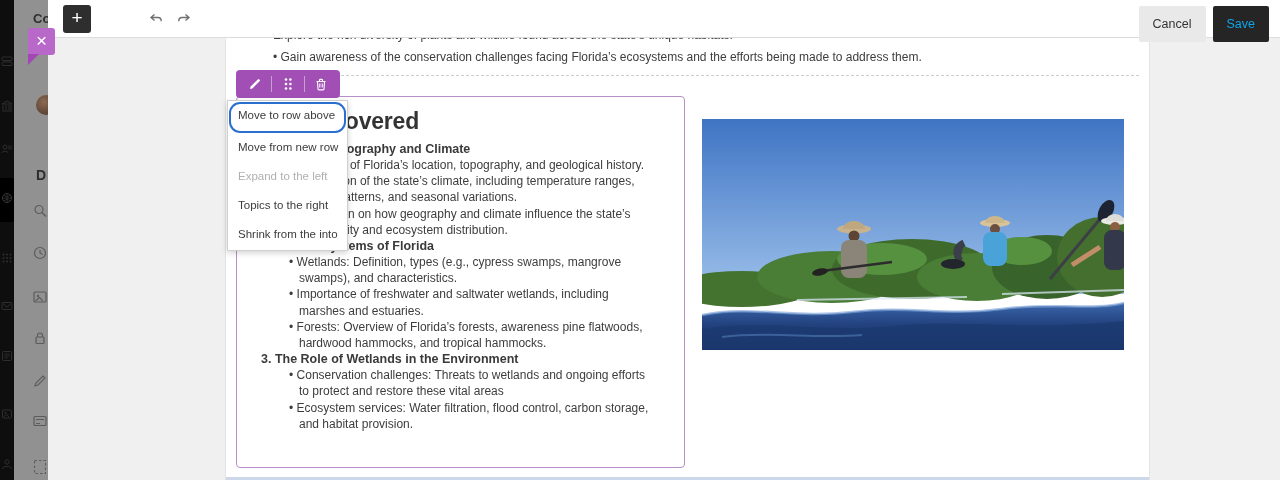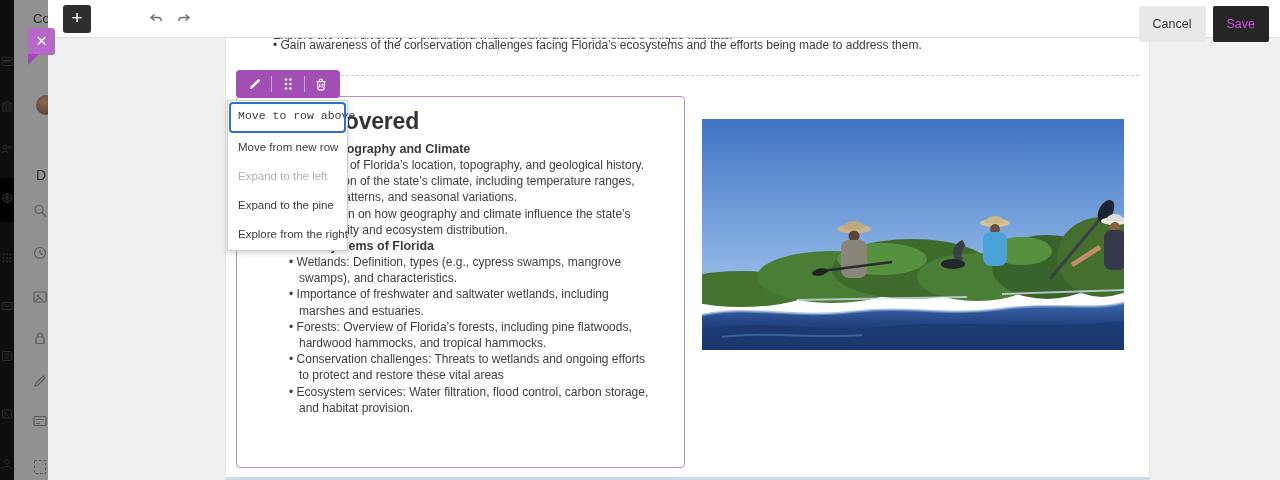--- a/index.html
+++ b/index.html
@@ -4,49 +4,49 @@
 <style>
   * { margin:0; padding:0; box-sizing:border-box; }
   html,body { width:1280px; height:480px; overflow:hidden; font-family:"Liberation Sans",sans-serif; }
   body { position:relative; background:#f0eff0; }
 
   
   .black-rail { position:absolute; left:0; top:0; width:14px; height:480px; background:#0e0e0e; z-index:1; }
   .black-rail .bicon { position:absolute; left:1px; width:12px; height:12px; opacity:.45; }
   .black-rail .active-block { position:absolute; left:0; width:14px; height:44px; background:#000; }
   .dim-col { position:absolute; left:14px; top:0; width:34px; height:480px; background:#919191; z-index:1; }
-  .dim-text { position:absolute; color:#2e2e2e; font-weight:400; }
+  .dim-text { position:absolute; color:#2e2e2e; font-weight:700; }
   .avatar { position:absolute; left:36px; top:95px; width:20px; height:20px; border-radius:50%;
             background:radial-gradient(circle at 40% 35%, #8a6a52, #4a3328); z-index:1; }
   .dim-icon { position:absolute; left:32px; width:16px; height:16px; z-index:1; opacity:.8; }
 
   
   .canvas { position:absolute; left:48px; top:38px; right:0; bottom:0; background:#f1f0f1; z-index:2; }
   .topbar { position:absolute; left:48px; top:0; right:0; height:38px; background:#ffffff;
             border-bottom:1px solid #dcdcdc; z-index:3; display:flex; align-items:center; }
   .add-btn { position:absolute; left:15px; top:5px; width:28px; height:28px; background:#2e2e2e;
              border-radius:3px; color:#fff; font-size:19px; line-height:26px; text-align:center; cursor:pointer; }
   .histbtn { position:absolute; top:11px; width:16px; height:16px; cursor:pointer; }
   .topbar-right { position:absolute; right:11px; top:6px; display:flex; gap:7px; }
   .btn { height:36px; border:none; border-radius:2px; font-family:"Liberation Sans",sans-serif;
          font-size:12.5px; padding:0 14px; cursor:pointer; }
   .btn-cancel { background:#e9e9e9; color:#333; }
-  .btn-save { background:#252525; color:#d946ef; }
+  .btn-save { background:#252525; color:#0ea5e9; }
 
   .close-badge { position:absolute; left:28px; top:28px; width:27px; height:27px; background:#b768c8;
                  border-radius:3px; z-index:6; color:#fff; text-align:center; font-size:19px;
                  line-height:25px; cursor:pointer; }
   .close-badge:after { content:""; position:absolute; left:0; top:26px; border-left:11px solid #a346b6;
                        border-bottom:11px solid transparent; }
 
   
   .page { position:absolute; left:225px; top:38px; width:925px; height:442px; background:#fff;
           border-left:1px solid #e3e3e3; border-right:1px solid #e3e3e3; z-index:2; overflow:hidden; }
   .clip-line { position:absolute; left:47px; top:-10px; width:820px; font-size:12px; color:#3d3d3d; }
-  .obj-line { position:absolute; left:47px; top:0; width:830px; font-size:12px; color:#3d3d3d; }
+  .obj-line { position:absolute; left:47px; top:12px; width:830px; font-size:12px; color:#3d3d3d; }
   .dash-div { position:absolute; left:10px; top:37px; width:903px; border-top:1px dashed #cdcdcd; }
   .next-block-edge { position:absolute; left:0; top:439px; width:925px; height:3px; background:#ccd7ea; }
 
   
   .blk-toolbar { position:absolute; left:236px; top:70px; height:28px; background:#a14eb5; border-radius:4px;
                  display:flex; align-items:center; z-index:4; padding:0 6px; }
   .blk-toolbar .tbtn { width:26px; height:28px; display:flex; align-items:center; justify-content:center; cursor:pointer; }
   .blk-toolbar .tdiv { width:1px; height:16px; background:rgba(255,255,255,.45); margin:0 3px; }
 
   
@@ -57,21 +57,21 @@
   .sec-ul { list-style:none; margin-left:38px; width:360px; }
   .sec-ul li { font-size:12px; color:#3d3d3d; line-height:16.2px; padding-left:10px; text-indent:-10px; }
   .sec-ul li:before { content:"\2022\00a0"; color:#3d3d3d; }
 
   
   .ctx-menu { position:absolute; left:227px; top:100px; width:121px; background:#fff;
               border:1px solid #d0d0d0; box-shadow:0 2px 6px rgba(0,0,0,.18); z-index:5; padding:1px; }
   .ctx-item { height:29px; line-height:29px; font-size:11.5px; color:#3c3c3c; padding-left:9px;
               cursor:pointer; white-space:nowrap; background:#fff; }
   .ctx-item.focused { height:31px; line-height:27px; outline:2px solid #2a6fcf; outline-offset:-2px;
-                      border-radius:4px;font-family:Liberation Mono, monospace; }
+                      border-radius:11px; }
   .ctx-item.disabled { color:#b0b0b0; cursor:default; }
 
   
   .photo { position:absolute; left:702px; top:119px; width:422px; height:231px; z-index:3; cursor:pointer; }
   svg { display:block; }
 </style>
 </head>
 <body>
 
 <div class="black-rail">
@@ -214,34 +214,35 @@
   <div class="sec-title">1. Florida’s Geography and Climate</div>
   <ul class="sec-ul">
     <li>Overview of Florida’s location, topography, and geological history.</li>
     <li>Description of the state’s climate, including temperature ranges, rainfall patterns, and seasonal variations.</li>
     <li>Discussion on how geography and climate influence the state’s biodiversity and ecosystem distribution.</li>
   </ul>
   <div class="sec-title">2. The Ecosystems of Florida</div>
   <ul class="sec-ul">
     <li>Wetlands: Definition, types (e.g., cypress swamps, mangrove swamps), and characteristics.</li>
     <li>Importance of freshwater and saltwater wetlands, including marshes and estuaries.</li>
-    <li>Forests: Overview of Florida’s forests, including pine flatwoods, hardwood hammocks, and tropical hammocks.</li>
+    <li>Forests: Overview of Florida’s forests, awareness pine flatwoods, hardwood hammocks, and tropical hammocks.</li>
   </ul>
+  <div class="sec-title">3. The Role of Wetlands in the Environment</div>
   <ul class="sec-ul">
     <li>Conservation challenges: Threats to wetlands and ongoing efforts to protect and restore these vital areas</li>
     <li>Ecosystem services: Water filtration, flood control, carbon storage, and habitat provision.</li>
   </ul>
 </div>
 
 <div class="ctx-menu">
   <div class="ctx-item focused">Move to row above</div>
   <div class="ctx-item">Move from new row</div>
   <div class="ctx-item disabled">Expand to the left</div>
-  <div class="ctx-item">Expand to the pine</div>
-  <div class="ctx-item">Explore from the right</div>
+  <div class="ctx-item">Topics to the right</div>
+  <div class="ctx-item">Shrink from the into</div>
 </div>
 
 <svg class="photo" viewBox="0 0 422 231">
   <defs>
     <linearGradient id="sky" x1="0" y1="0" x2="0" y2="1">
       <stop offset="0" stop-color="#3f74c4"></stop>
         <stop offset="1" stop-color="#9cc0ea"></stop>
     </linearGradient>
     <linearGradient id="water" x1="0" y1="0" x2="0" y2="1">
       <stop offset="0" stop-color="#3a66ab"></stop>

